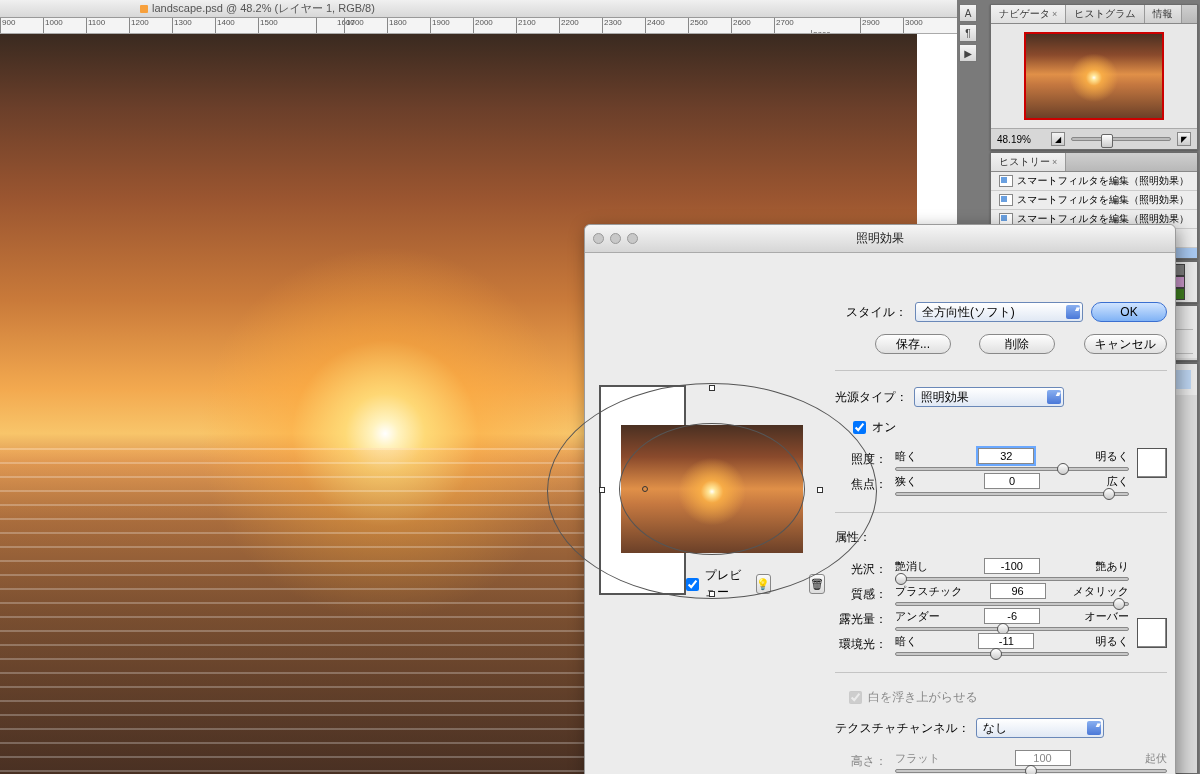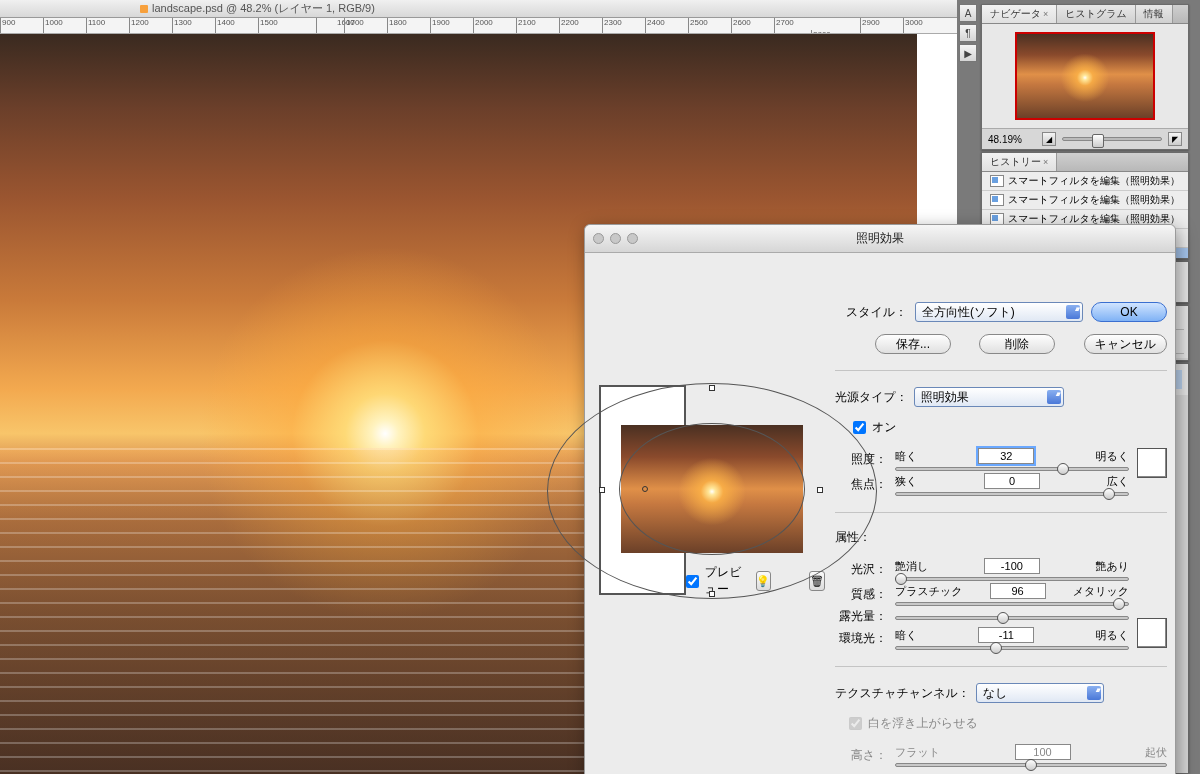--- a/index.html
+++ b/index.html
@@ -19,21 +19,21 @@
 }
 .sunset-img::after { content:""; position:absolute; left:0; right:0; top:56%; bottom:0; background:
   repeating-linear-gradient( to bottom, rgba(255,255,255,0.25) 0 2px, rgba(0,0,0,0) 2px 14px),
   linear-gradient(to bottom, rgba(255,180,90,0.3), rgba(60,40,30,0.6)); }
 .canvas-right-blank { position: absolute; right: 0; top: 34px; width: 40px; bottom: 0; background: #fff; }
 
 
 .right-strip { position: absolute; right: 0; top: 0; width: 243px; bottom: 0; background: #7a7a7a; display:flex; flex-direction: column; gap: 2px; }
 .toolcol { position: absolute; right: 223px; top: 4px; width: 18px; display:flex; flex-direction:column; gap:2px; }
 .toolcol .tbtn { width:18px; height:18px; background:linear-gradient(#f5f5f5,#d5d5d5); border:1px solid #777; font-size:10px; display:flex; align-items:center; justify-content:center; color:#444; }
-.panel { background: #d9d9d9; border: 1px solid #6b6b6b; width: 208px; margin-left: 24px; box-shadow: 0 1px 2px rgba(0,0,0,0.3); }
+.panel { background: #d9d9d9; border: 1px solid #6b6b6b; width: 208px; margin-left: 33px; box-shadow: 0 1px 2px rgba(0,0,0,0.3); }
 .panel .tabrow { display:flex; background: linear-gradient(#cfcfcf,#b8b8b8); border-bottom: 1px solid #888; height: 19px; }
 .panel .tab { padding: 2px 8px; font-size: 10px; color: #333; border-right: 1px solid #999; background:linear-gradient(#e8e8e8,#d0d0d0); cursor:default; }
 .panel .tab.active { background: linear-gradient(#f2f2f2,#e0e0e0); }
 .panel .tab .close-x { font-size:9px; margin-left:2px; color:#777; }
 .panel .body { background: #e8e8e8; }
 
 
 .nav-thumb-wrap { padding: 8px; display:flex; justify-content:center; }
 .nav-thumb { width: 140px; height: 88px; border: 2px solid #cc0000; position:relative; background:
   radial-gradient(circle at 50% 52%, #fff 0%, #ffe79a 3%, rgba(255,180,70,0.8) 10%, rgba(255,120,40,0) 30%),
@@ -97,21 +97,21 @@
 .color-swatch { width:30px; height:30px; background:#fff; border:1px solid #555; box-shadow: inset -1px -1px 0 #888; }
 .rside { display:flex; flex-direction:column; gap:2px; align-items:flex-end; margin-left:auto; }
 
 </style>
 </head>
 <body>
 
 <div class="doc-window">
   <div class="doc-titlebar">
     <span class="orange-dot"></span>
-    <span>landscape.psd @ 48.2% (レイヤー 1, RGB/9)</span>
+    <span>landscape.psd @ 48.2% (レイヤー 1, RGB/8)</span>
   </div>
   <div class="ruler-h" id="rulerH">
       <div class="tick" style="left: 0px;">900</div>
       <div class="tick" style="left: 43px;">1000</div>
       <div class="tick" style="left: 86px;">1100</div>
       <div class="tick" style="left: 129px;">1200</div>
       <div class="tick" style="left: 172px;">1300</div>
       <div class="tick" style="left: 215px;">1400</div>
       <div class="tick" style="left: 258px;">1500</div>
       <div class="tick" style="left: 316px; padding-left: 20px;">1600</div>
@@ -381,47 +381,52 @@
                 <span>プラスチック</span>
                 <span class="valbox">96</span>
                 <span>メタリック</span>
               </div>
             <div class="slider-bar">
                 <div class="thumb" id="th-mat" style="left: 96%;"></div>
               </div>
           </div>
           <div class="gl">露光量：</div>
           <div class="slider-line">
+            <div class="slider-top">
+                <span>アンダー</span>
+                <span class="valbox">-6</span>
+                <span>オーバー</span>
+              </div>
             <div class="slider-bar">
                 <div class="thumb" id="th-exp" style="left: 46%;"></div>
               </div>
           </div>
           <div class="gl">環境光：</div>
           <div class="slider-line">
             <div class="slider-top">
                 <span>暗く</span>
                 <span class="valbox">-11</span>
                 <span>明るく</span>
               </div>
             <div class="slider-bar">
                 <div class="thumb" id="th-amb" style="left: 43%;"></div>
               </div>
           </div>
         </div>
         <div class="color-swatch" style="margin-top:60px"></div>
       </div>
 
       <div class="divider"></div>
+      <div class="hrow" style="padding-left:14px; color:#888;">
+        <input type="checkbox" class="chk" checked="" disabled="" style="">
+        <span>白を浮き上がらせる</span>
+      </div>
       <div class="hrow">
         <span>テクスチャチャンネル：</span>
         <div class="aqua-select" style="min-width:128px"><span>なし</span></div>
-      </div>
-      <div class="hrow" style="padding-left:14px; color:#888;">
-        <input type="checkbox" class="chk" checked="" disabled="" style="">
-        <span>白を浮き上がらせる</span>
       </div>
       <div class="slider-group" style="color:#888;">
         <div class="gl">高さ：</div>
         <div class="slider-line">
           <div class="slider-top">
               <span>フラット</span>
               <span class="valbox">100</span>
               <span>起伏</span>
             </div>
           <div class="slider-bar">

